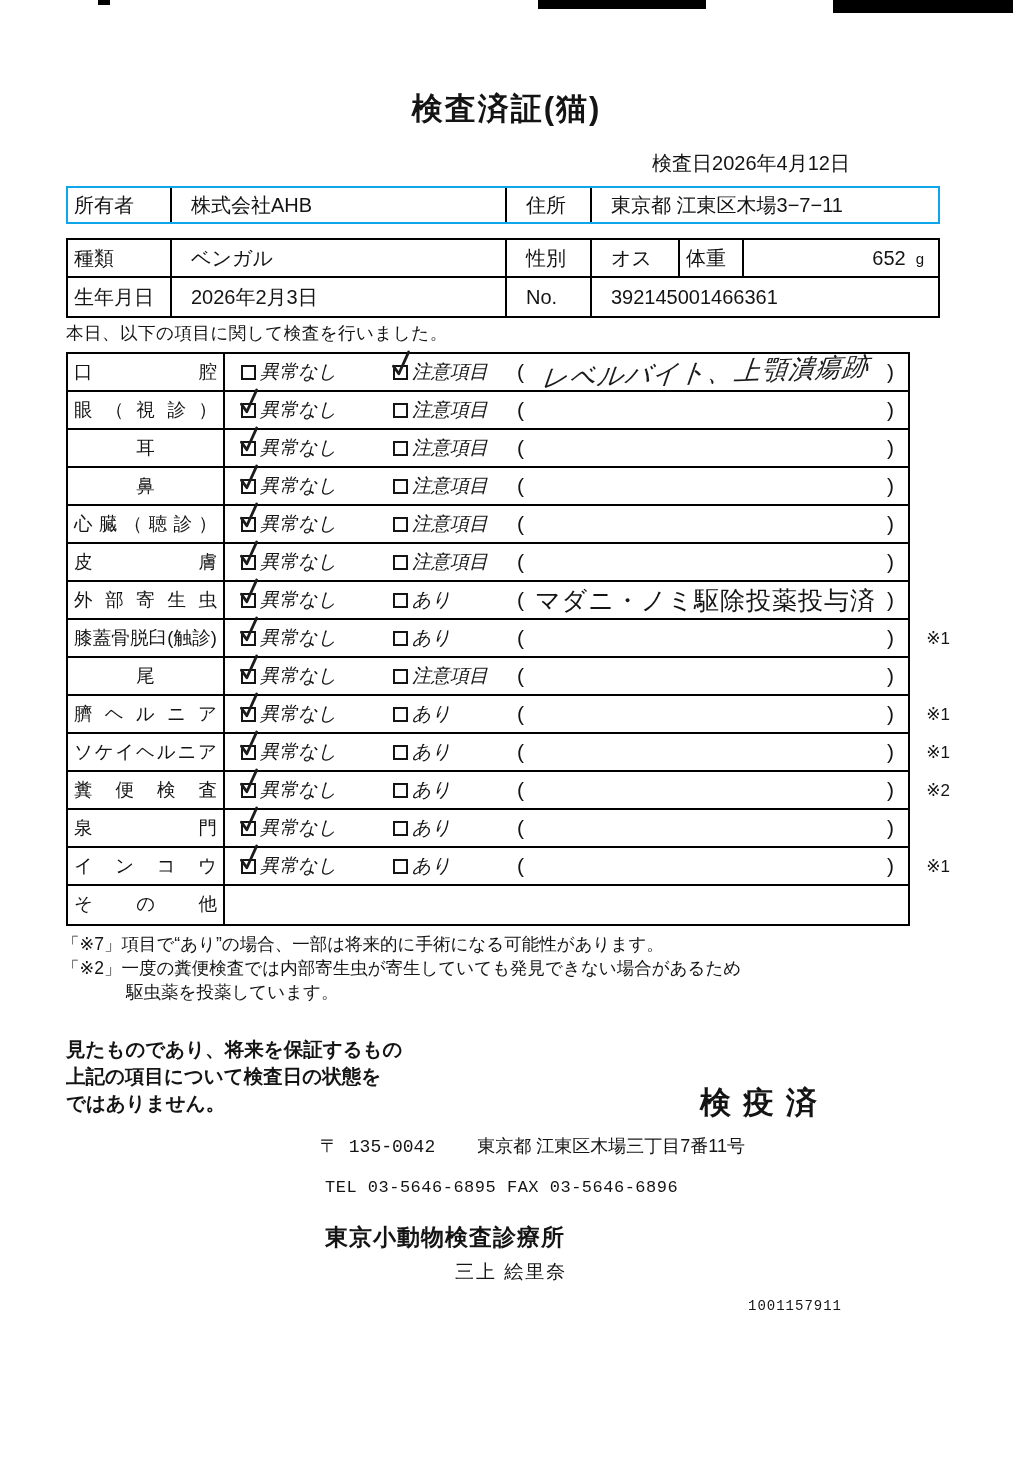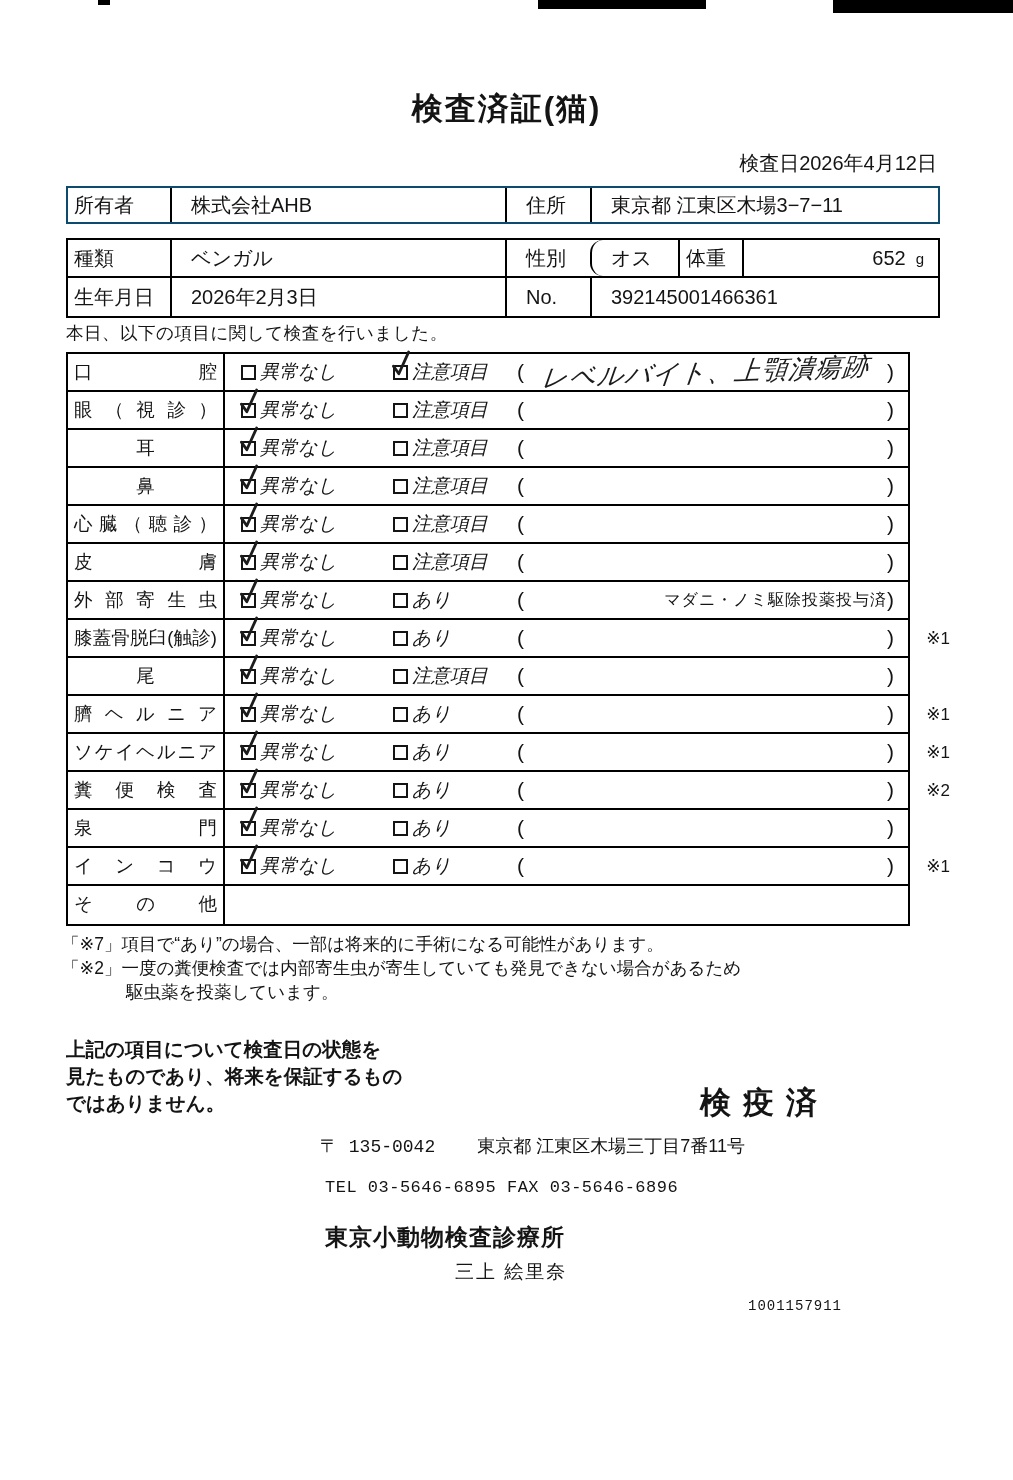--- a/index.html
+++ b/index.html
@@ -14,35 +14,35 @@
   
   .art { position:absolute; background:#000; }
   .art1 { left:538px; top:0; width:168px; height:9px; }
   .art2 { left:833px; top:0; width:180px; height:13px; }
   .art3 { left:98px;  top:0; width:12px;  height:5px; }
 
   .title { position:absolute; top:88px; left:0; width:100%; text-align:center;
            font-size:31px; font-weight:700; letter-spacing:2px; }
 
   .daterow { position:absolute; top:150px; left:565px; width:372px;
-             display:flex; justify-content:flex-end; font-size:20px; }
+             display:flex; justify-content:center; font-size:20px; }
 
   
   .t1 { position:absolute; left:66px; top:186px; width:874px; height:38px;
-        border:2px solid #0c4a6e; display:flex; }
+        border:2px solid #0ea5e9; display:flex; }
   .t2 { position:absolute; left:66px; top:238px; width:874px; border:2px solid #000; }
   .t2row { display:flex; height:38px;justify-content:flex-end; }
   .t2row.first { border-bottom:2px solid #000; }
   .cell { display:flex; align-items:center; padding:0 19px; font-size:20px; overflow:hidden; }
   .bl { border-left:2px solid #000; }
   .w-lab1 { width:102px; padding:0 6px; }
   .w-val1 { width:335px; }
   .w-lab2 { width:85px; }
   .w-flex { flex:1; }
-  .w-sex  { width:88px;border-radius:13px; }
+  .w-sex  { width:88px; }
   .w-wlab { width:64px; padding:0 6px; }
   .w-wval { flex:1; justify-content:flex-end; padding-right:14px; }
   .unit { font-size:15px; margin-left:10px; }
 
   .intro { position:absolute; left:66px; top:321px; font-size:17.5px; letter-spacing:.5px; }
 
   
   .itable { position:absolute; left:66px; top:352px; width:844px; border:2px solid #000; }
   .irow { display:flex; height:38px; border-bottom:2px solid #000; position:relative; }
   .irow:last-child { border-bottom:none; }
@@ -56,21 +56,21 @@
   .cbb { margin-left:24px; width:122px; }
   .box { display:inline-block; width:15px; height:15px; border:2px solid #141414;
          margin-right:4px; flex:none; background:#fff; }
   .tick { position:absolute; left:-5px; top:-11px; width:26px; height:32px;
           display:none; pointer-events:none; }
   .cb.checked .tick { display:block; }
   .tick path { stroke:#1c1c1c; stroke-width:2.6; fill:none; stroke-linecap:round;
                stroke-linejoin:round; }
   .paren { flex:1; display:flex; align-items:center; font-size:21px; margin:0 14px 0 2px; }
   .pval { flex:1; text-align:center; font-size:19px; overflow:visible; }
-  .pval.printed { font-size:16px; letter-spacing:1px;text-align:right; }
+  .pval.printed { font-size:25px; letter-spacing:1px; }
   .pval.hand { font-size:26px; font-style:italic; letter-spacing:1px; white-space:nowrap;
                transform:rotate(-2deg) skewX(-8deg); color:#1b1b1b; }
   .rmark { position:absolute; right:-42px; top:50%; transform:translateY(-50%);
            font-size:17px; white-space:nowrap; }
 
   .notes { position:absolute; left:62px; top:932px; font-size:17.5px; line-height:24px; }
   .notes .ind { margin-left:64px; }
 
   .disclaimer { position:absolute; left:66px; top:1036px; font-size:19.5px;
                 font-weight:600; line-height:27px; }
@@ -462,22 +462,22 @@
 
   </div>
 
   <div class="notes">
     <div>「※7」項目で“あり”の場合、一部は将来的に手術になる可能性があります。</div>
     <div>「※2」一度の糞便検査では内部寄生虫が寄生していても発見できない場合があるため</div>
     <div class="ind">駆虫薬を投薬しています。</div>
   </div>
 
   <div class="disclaimer">
+    <div>見たものであり、将来を保証するもの</div>
     <div>上記の項目について検査日の状態を</div>
-    <div>見たものであり、将来を保証するもの</div>
     <div>ではありません。</div>
   </div>
 
   <div class="stamp">検疫済</div>
 
   <div class="postal">
     <span class="mono">〒 135-0042</span>
     <span class="gap">東京都 江東区木場三丁目7番11号</span>
   </div>
 

